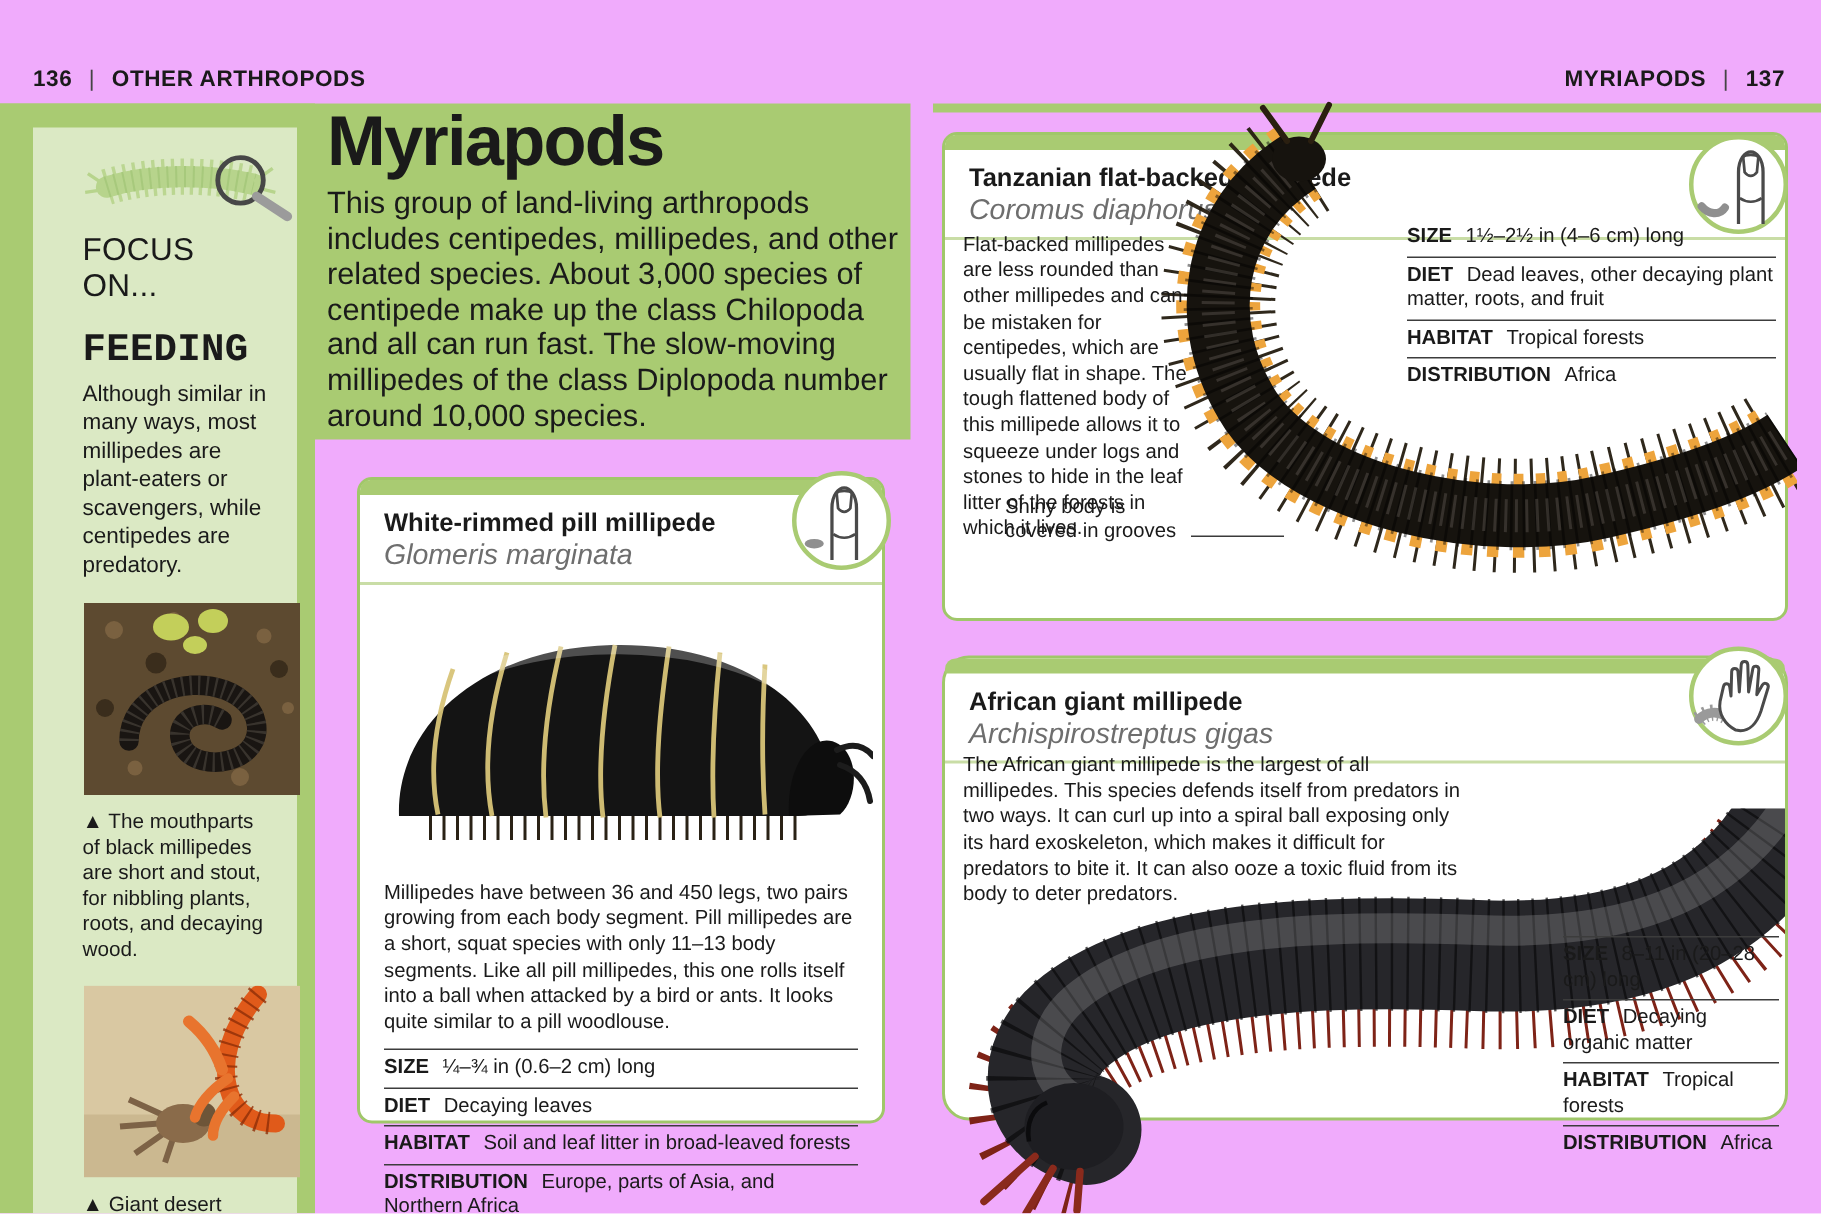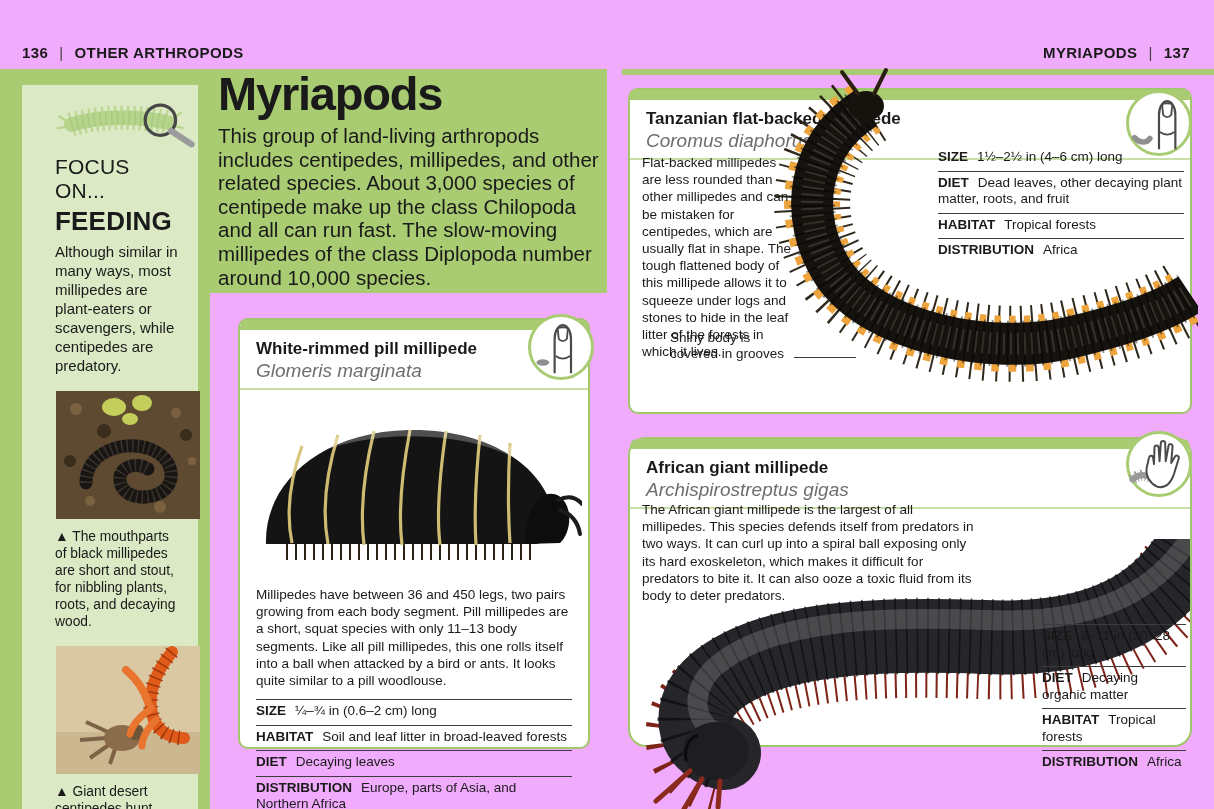--- a/index.html
+++ b/index.html
@@ -15,21 +15,21 @@
   
   .green-band{position:absolute;left:0;top:69px;width:607px;height:224px;background:#a9cb72;}
   .green-strip{position:absolute;left:0;top:69px;width:210px;height:740px;background:#a9cb72;}
   .green-topline{position:absolute;left:622px;top:69px;width:592px;height:6px;background:#a9cb72;}
 
   
   .sidebar{position:absolute;left:22px;top:85px;width:176px;height:724px;background:#dbe9c4;}
   .sb-inner{padding:6px 15px 0 33px;}
   .sb-illus{display:block;margin:0 auto;}
   .kicker{font-size:21px;letter-spacing:.2px;margin-top:2px;}
-  .feeding{font-size:26px;font-weight:bold;margin-top:3px;letter-spacing:.2px;}
+  .feeding{font-size:26px;font-weight:bold;margin-top:15px;letter-spacing:.2px;font-family:Liberation Mono, monospace;}
   .sb-body{font-size:15px;line-height:19px;margin-top:5px;}
   .sb-photo{width:146px;height:128px;margin:16px auto 0;overflow:hidden;}
   .sb-photo svg{display:block;}
   .sb-cap{font-size:13.8px;line-height:17px;margin-top:9px;}
 
   
   .title{position:absolute;left:218px;top:66px;font-size:47px;font-weight:bold;letter-spacing:-1.2px;}
   .intro{position:absolute;left:218px;top:124px;width:394px;font-size:20.5px;line-height:23.6px;}
 
   
@@ -166,22 +166,22 @@
           <path d="M268 51 C266 86 266 122 268 151"></path>
         </g>
         <path d="M62 62 C122 32 220 32 278 64" stroke="rgba(255,255,255,.25)" stroke-width="9" fill="none"></path>
         <path d="M284 152 C282 118 300 94 317 104 C331 113 330 140 318 151 Z" fill="#0d0d0d"></path>
         <path d="M318 118 C330 122 336 130 338 142 M316 108 C326 103 334 105 340 112" stroke="#1c1c1c" stroke-width="4" fill="none" stroke-linecap="round"></path>
       </svg>
     </div>
     <div class="desc box1-desc">Millipedes have between 36 and 450 legs, two pairs growing from each body segment. Pill millipedes are a short, squat species with only 11–13 body segments. Like all pill millipedes, this one rolls itself into a ball when attacked by a bird or ants. It looks quite similar to a pill woodlouse.</div>
     <div class="facts box1-facts">
       <div class="fact-row"><span class="fact-label">SIZE</span><span class="fact-value">¼–¾ in (0.6–2 cm) long</span></div>
+      <div class="fact-row"><span class="fact-label">DIET</span><span class="fact-value">Decaying leaves</span></div>
       <div class="fact-row"><span class="fact-label">HABITAT</span><span class="fact-value">Soil and leaf litter in broad-leaved forests</span></div>
-      <div class="fact-row"><span class="fact-label">DIET</span><span class="fact-value">Decaying leaves</span></div>
       <div class="fact-row"><span class="fact-label">DISTRIBUTION</span><span class="fact-value">Europe, parts of Asia, and Northern Africa</span></div>
     </div>
     <div class="badge" style="right:-6px;top:-6px;">
       <svg viewBox="0 0 66 66">
         <ellipse cx="13" cy="50" rx="7" ry="3.5" fill="#8f8f8f"></ellipse>
         <path d="M26 62 V24 C26 14 31 9 35 9 C39 9 44 14 44 24 V62" fill="#fff" stroke="#4a4a4a" stroke-width="2.4"></path>
         <path d="M29.5 13.5 C29.5 10.5 40.5 10.5 40.5 13.5 L39.5 24 C37 27.5 33 27.5 30.5 24 Z" fill="#fff" stroke="#4a4a4a" stroke-width="2"></path>
         <path d="M27 43 C32 46.5 38 46.5 43 43" fill="none" stroke="#4a4a4a" stroke-width="2"></path>
       </svg>
     </div>

